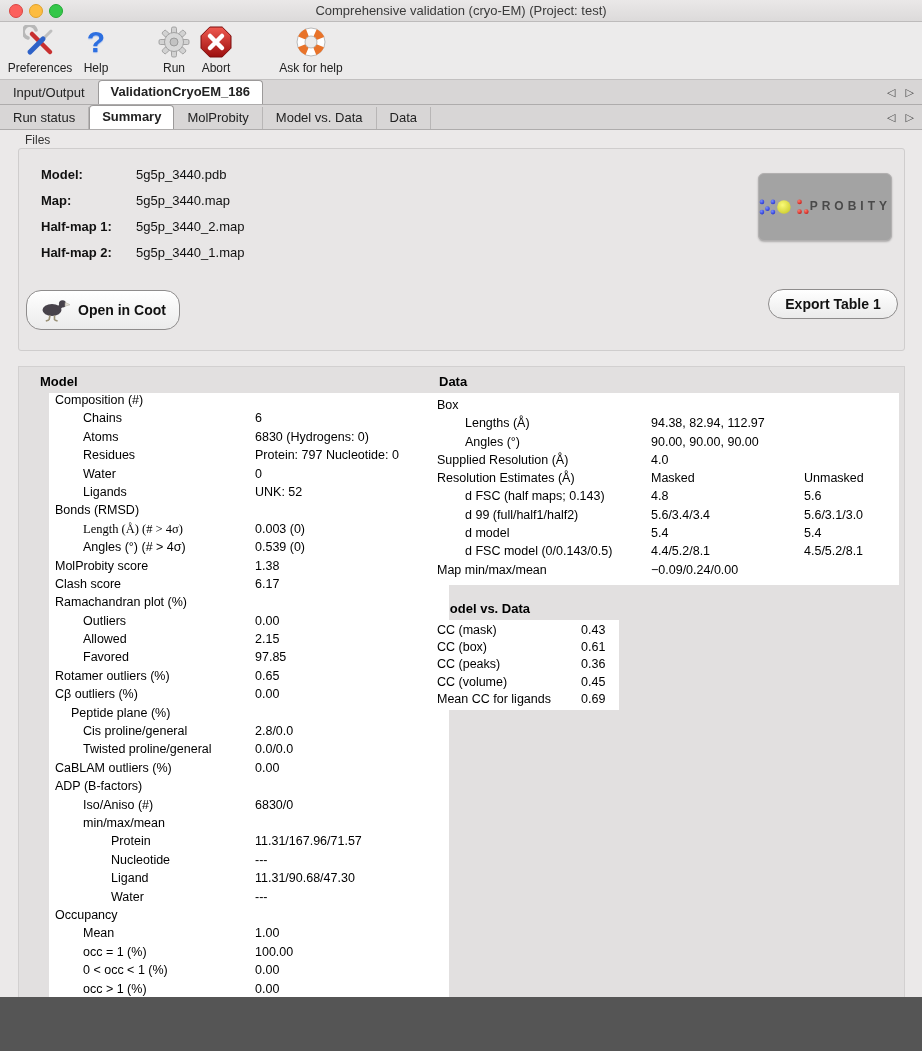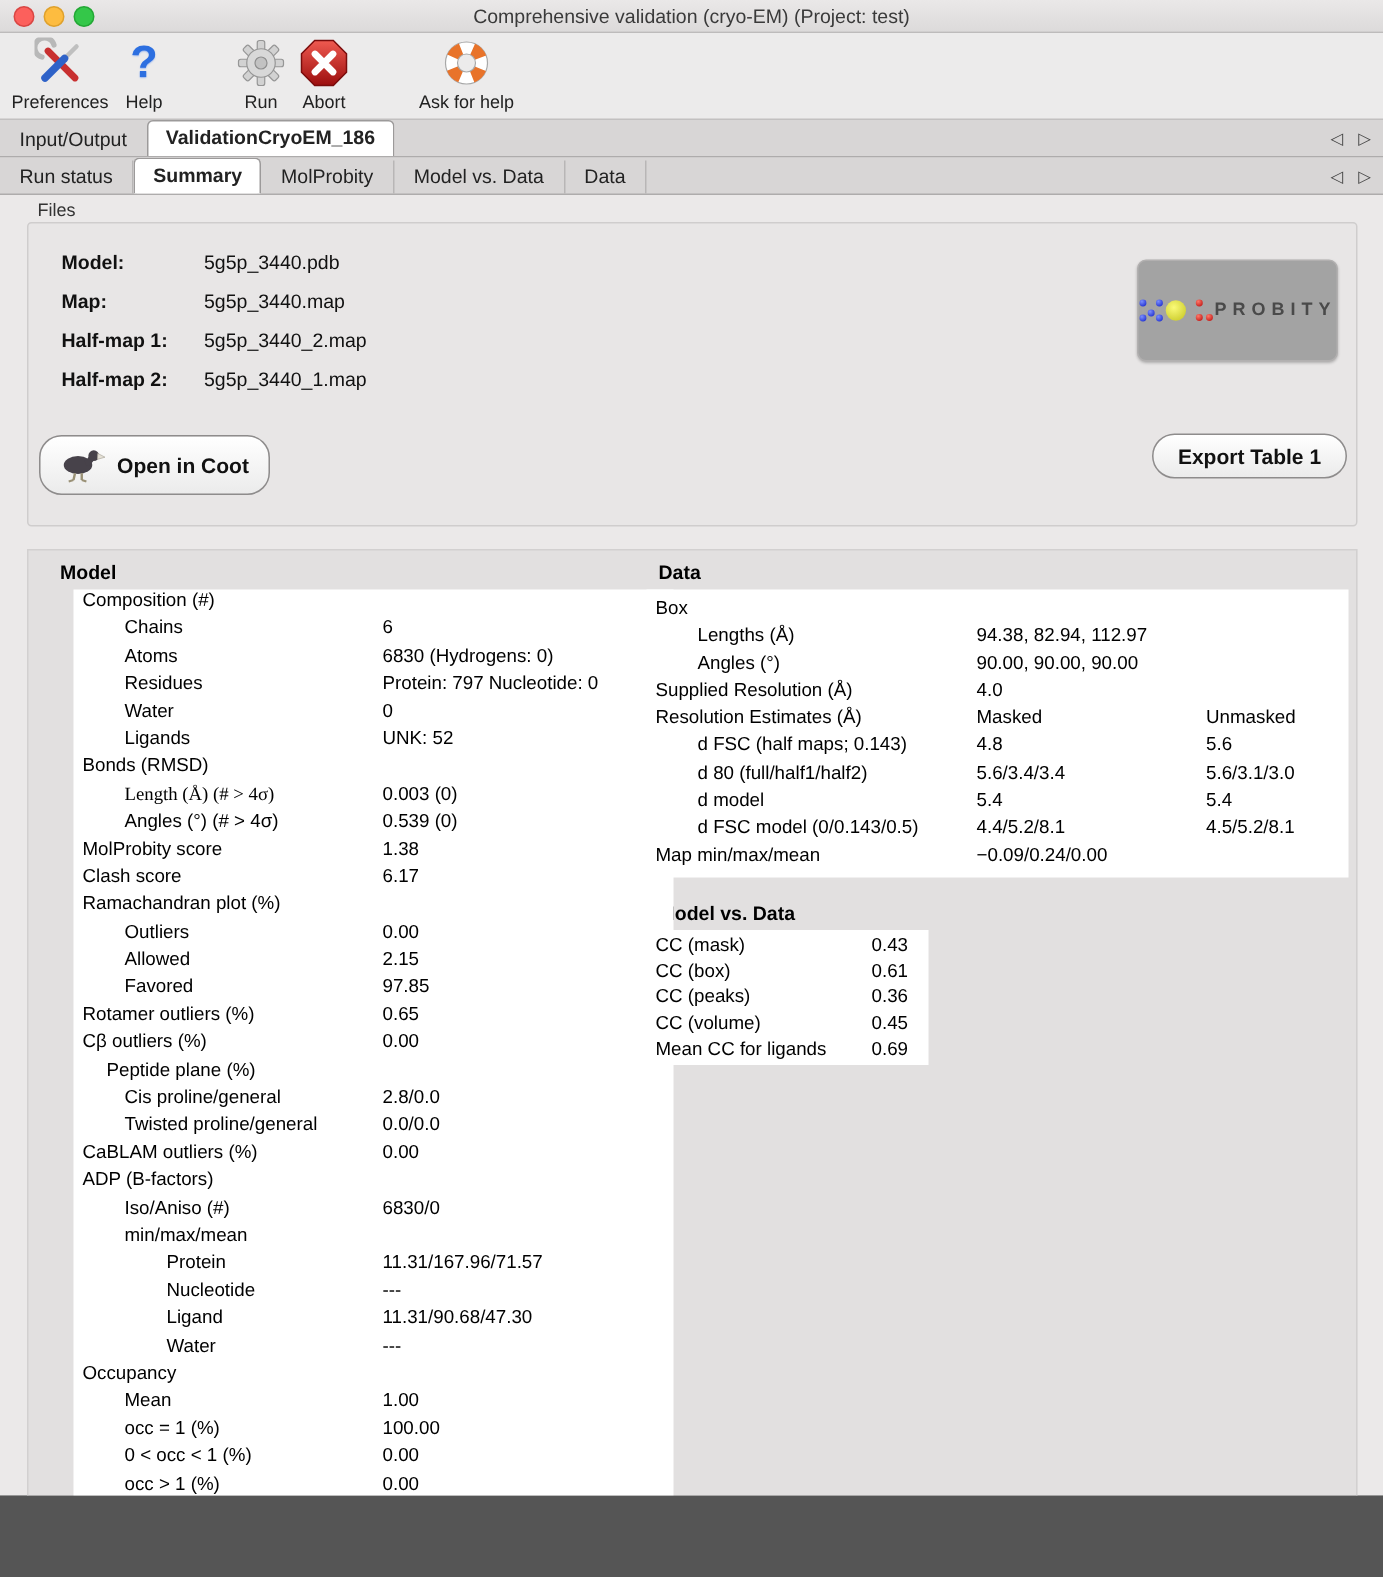--- a/index.html
+++ b/index.html
@@ -423,21 +423,21 @@
             <span class="cell lbl" style="left: 6px;">Resolution Estimates (Å)</span>
             <span class="cell v1">Masked</span>
             <span class="cell v2">Unmasked</span>
           </div>
           <div class="trow">
             <span class="cell lbl" style="left: 34px;">d FSC (half maps; 0.143)</span>
             <span class="cell v1">4.8</span>
             <span class="cell v2">5.6</span>
           </div>
           <div class="trow">
-            <span class="cell lbl" style="left: 34px;">d 80 (full/half1/half2)</span>
+            <span class="cell lbl" style="left: 34px;">d 99 (full/half1/half2)</span>
             <span class="cell v1">5.6/3.4/3.4</span>
             <span class="cell v2">5.6/3.1/3.0</span>
           </div>
           <div class="trow">
             <span class="cell lbl" style="left: 34px;">d model</span>
             <span class="cell v1">5.4</span>
             <span class="cell v2">5.4</span>
           </div>
           <div class="trow">
             <span class="cell lbl" style="left: 34px;">d FSC model (0/0.143/0.5)</span>

